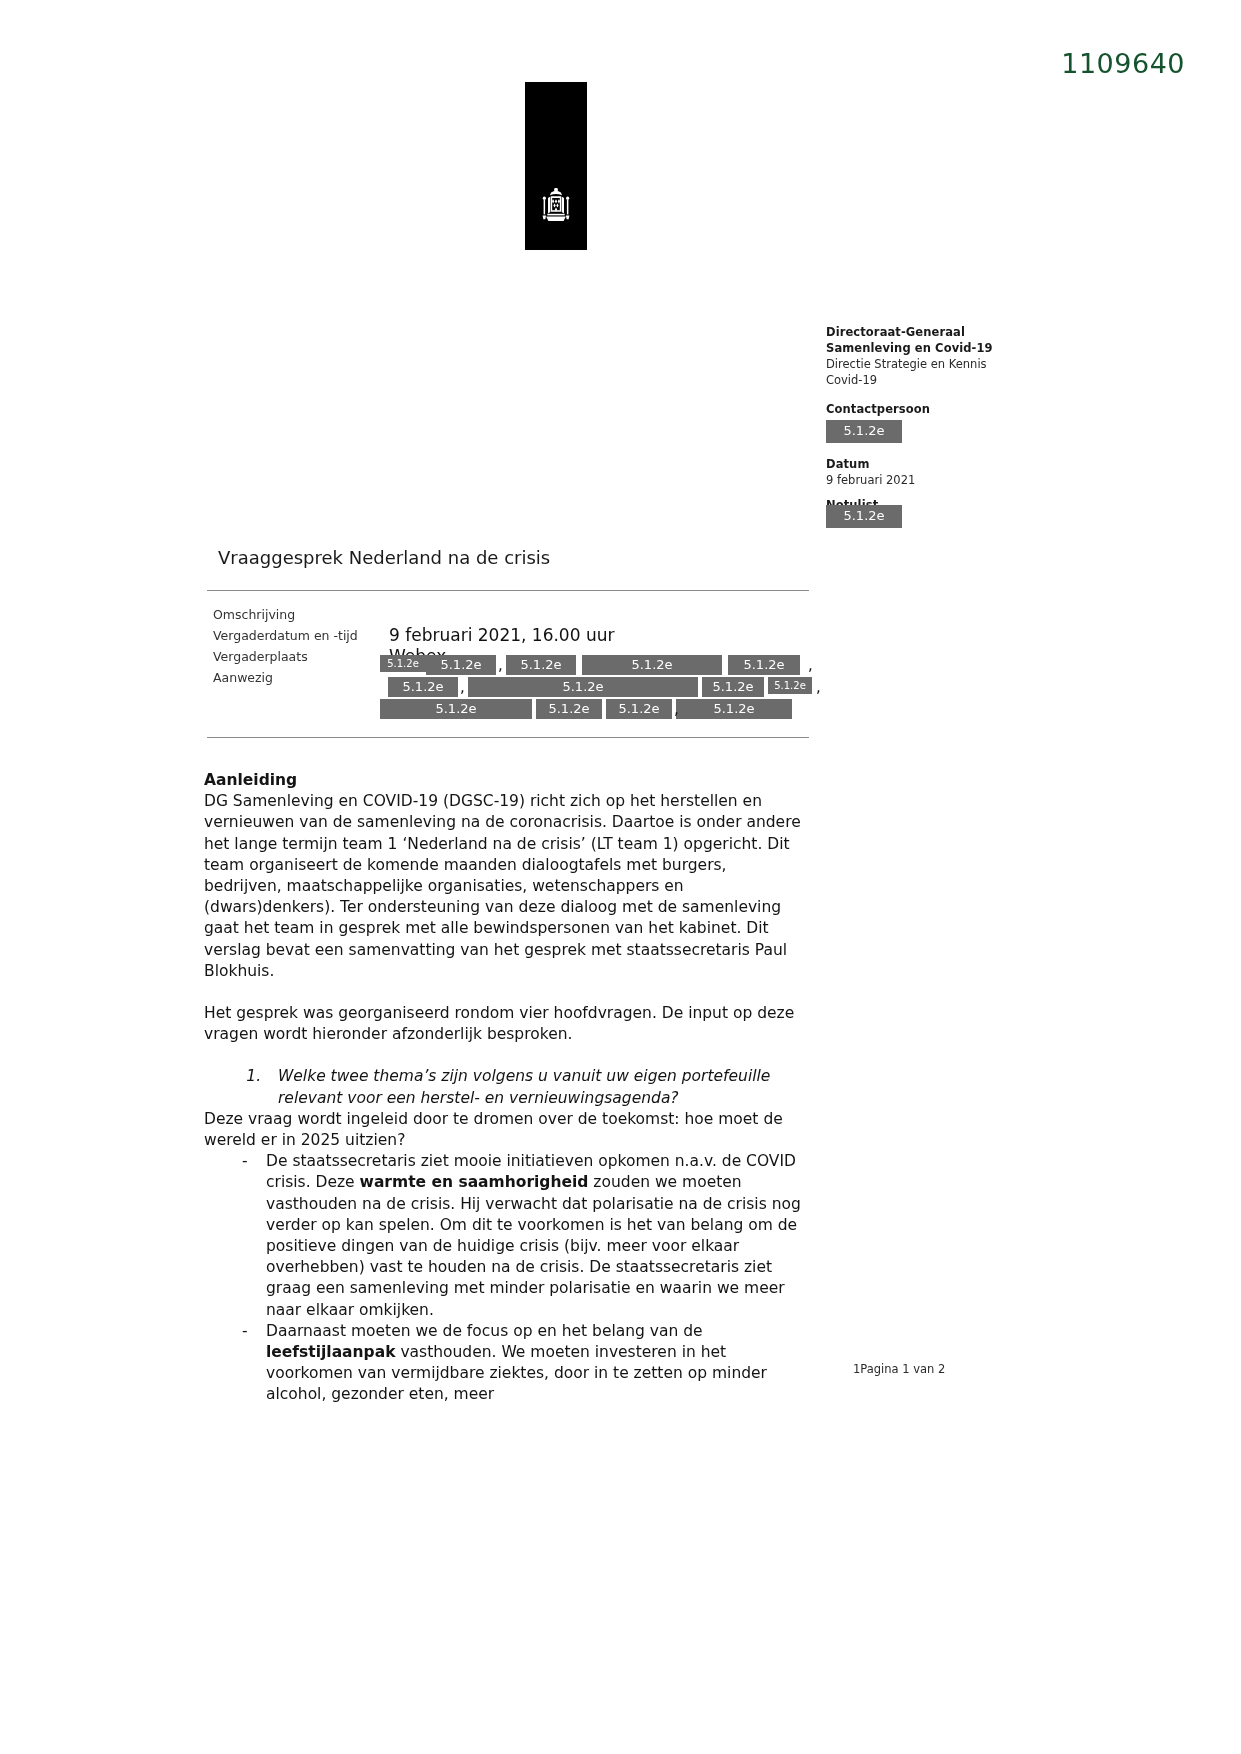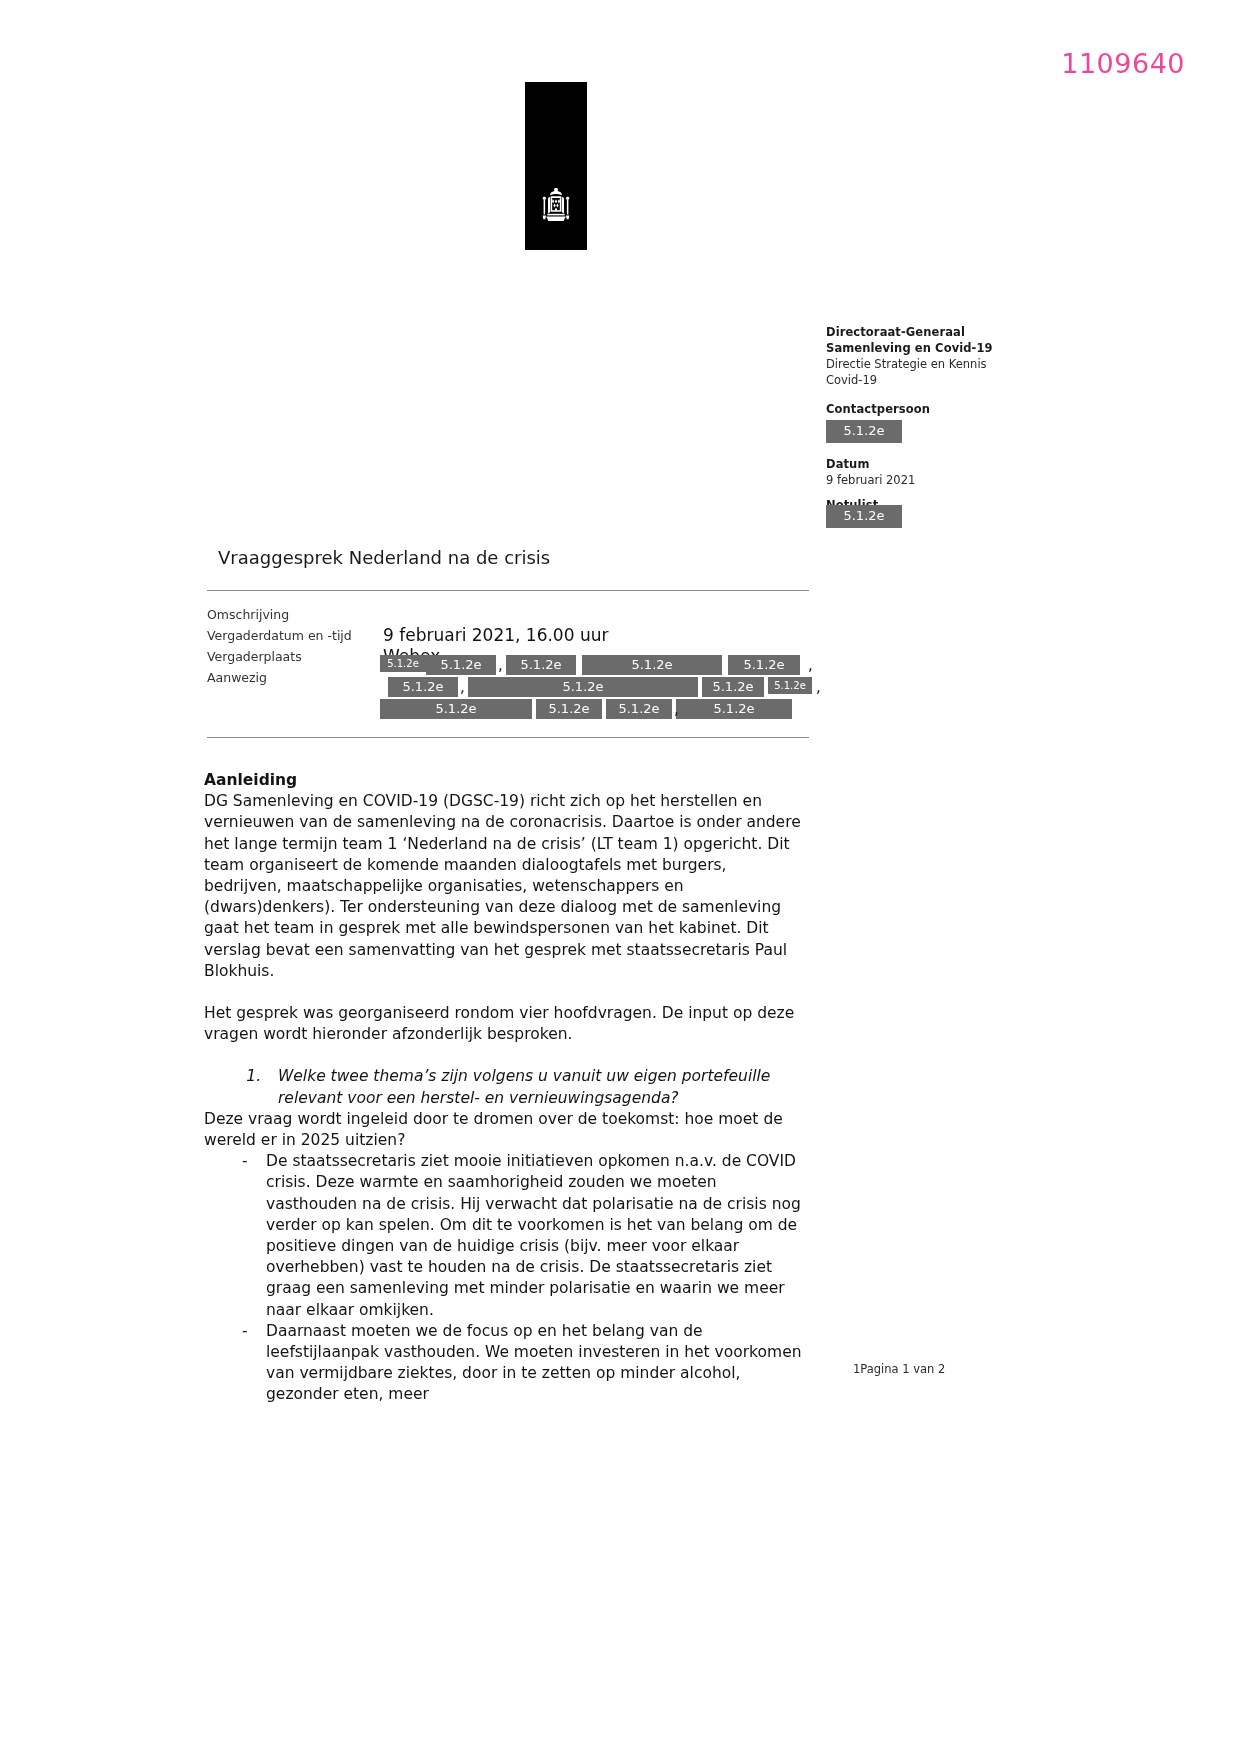--- a/index.html
+++ b/index.html
@@ -18,21 +18,21 @@
     margin: 0 auto;
     overflow: hidden;
   }
 
   
   .doc-number {
     position: absolute;
     top: 48px;
     right: 56px;
     font-size: 27px;
-    color: #ec4899;
+    color: #14532d;
     letter-spacing: 0.5px;
     font-family: "DejaVu Sans", sans-serif;
   }
 
   
   .logo-block {
     position: absolute;
     left: 525px;
     top: 82px;
     width: 62px;
@@ -112,21 +112,21 @@
     left: 207px;
     width: 602px;
     height: 1px;
     background: #8a8a8a;
   }
   .rule-top { top: 590px; }
   .rule-bottom { top: 737px; }
 
   .meta-table {
     position: absolute;
-    left: 207px;
+    left: 213px;
     top: 604px;
     width: 610px;
     font-size: 13px;
   }
   .mt-row {
     display: flex;
     align-items: flex-start;
   }
   .mt-label {
     width: 176px;
@@ -208,21 +208,21 @@
     position: relative;
     padding-left: 62px;
     margin: 0;
   }
   .dash-list li::before {
     content: "-";
     position: absolute;
     left: 38px;
     top: 0;
   }
-  .b { font-weight: normal; }
+  .b { font-weight: bold; }
 
   
   .footer {
     position: absolute;
     left: 826px;
     top: 1362px;
     font-size: 11.5px;
     color: #2a2a2a;
     margin-left: 27px;
   }

